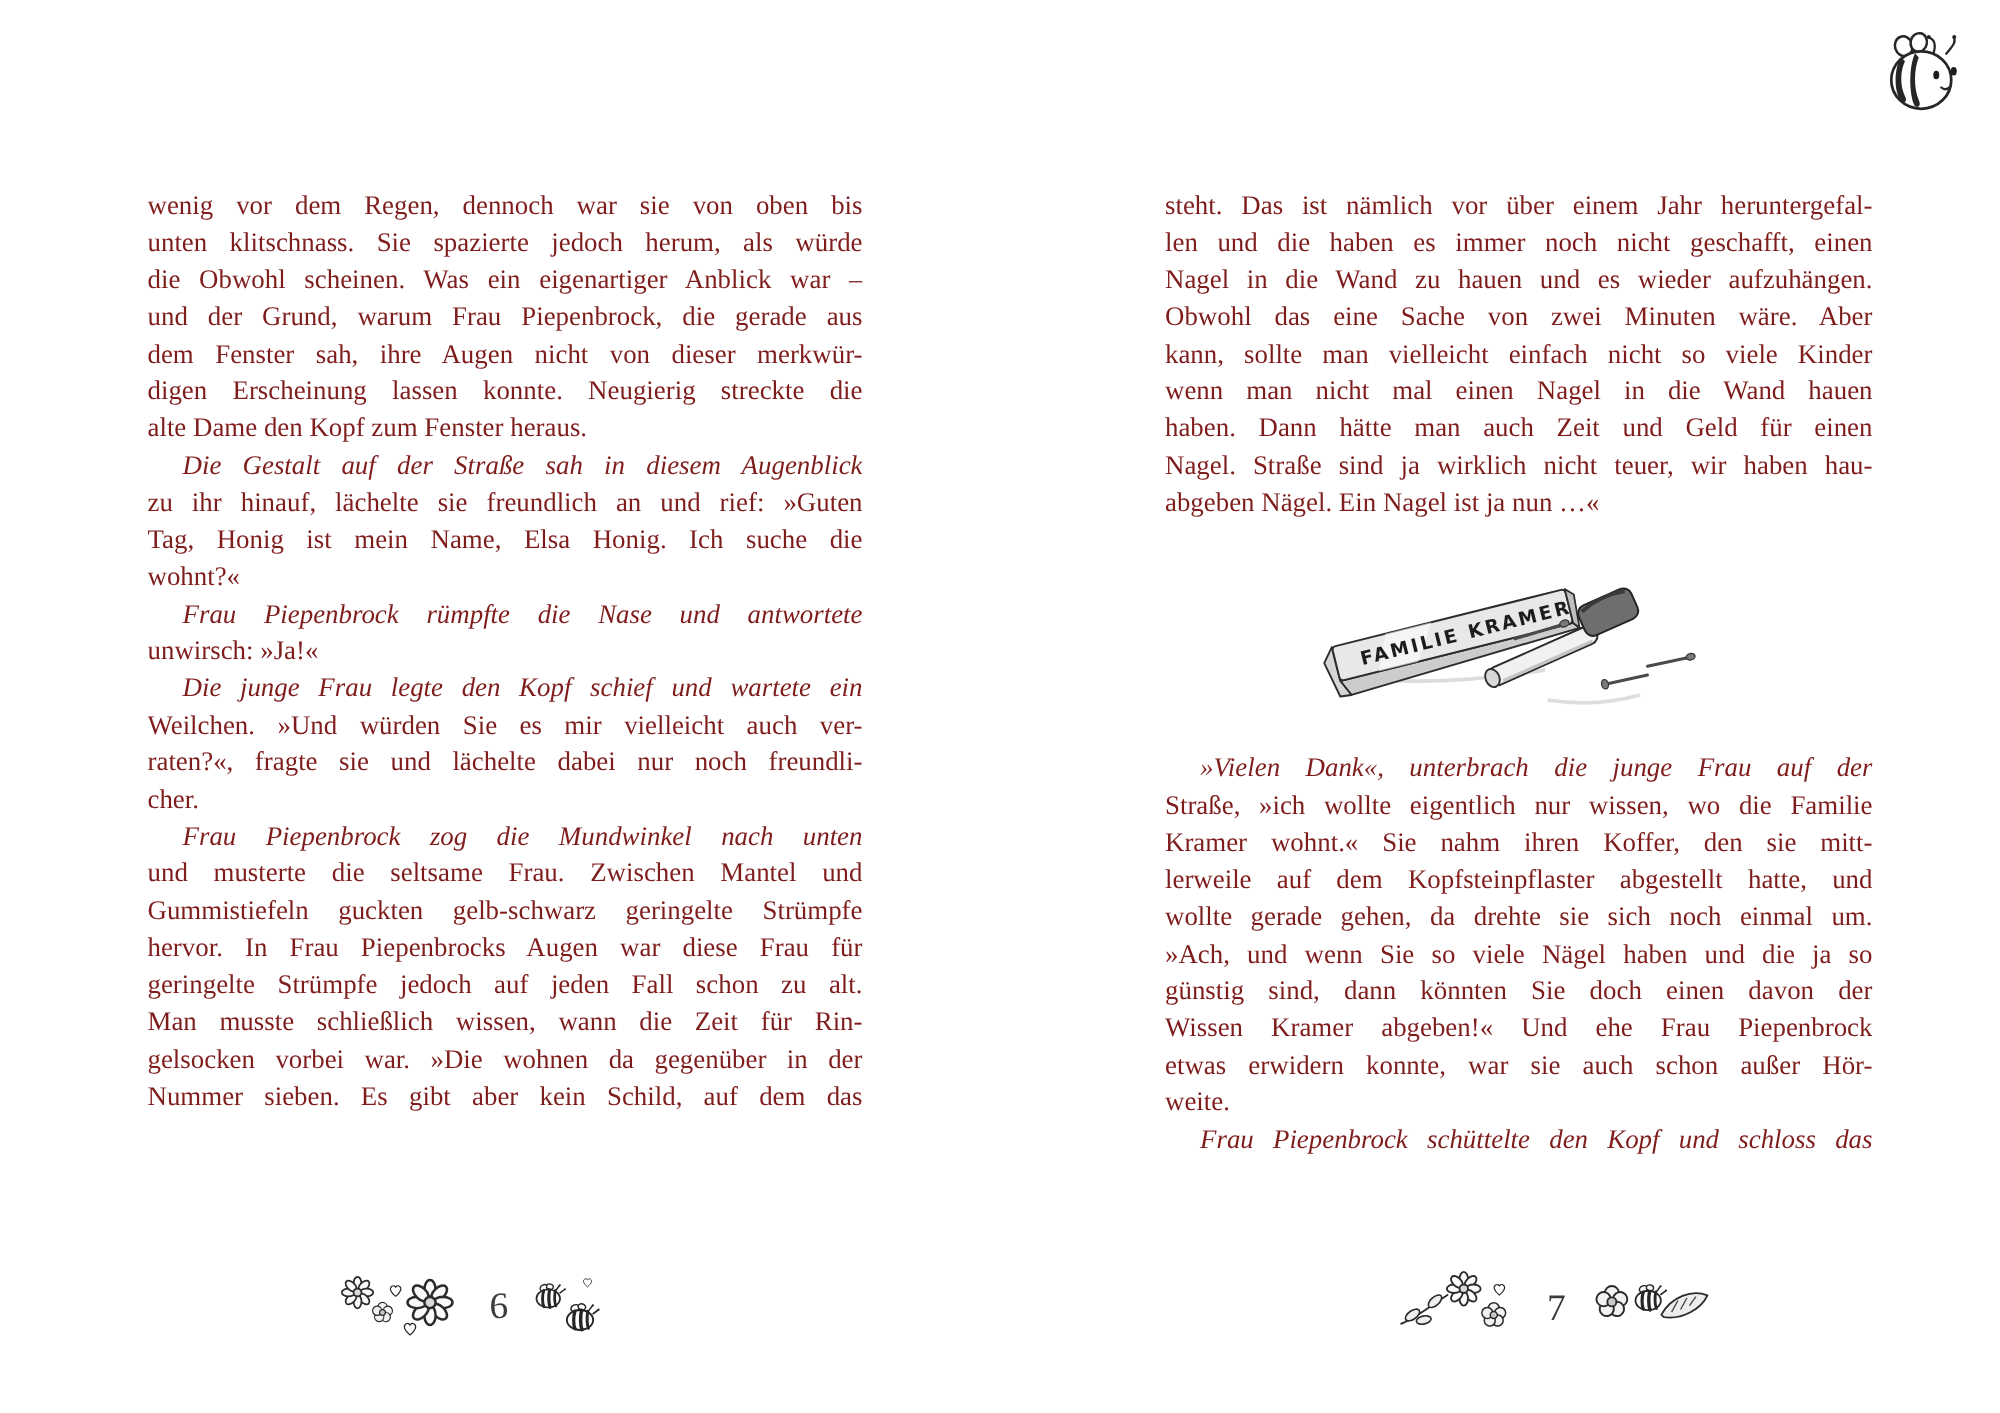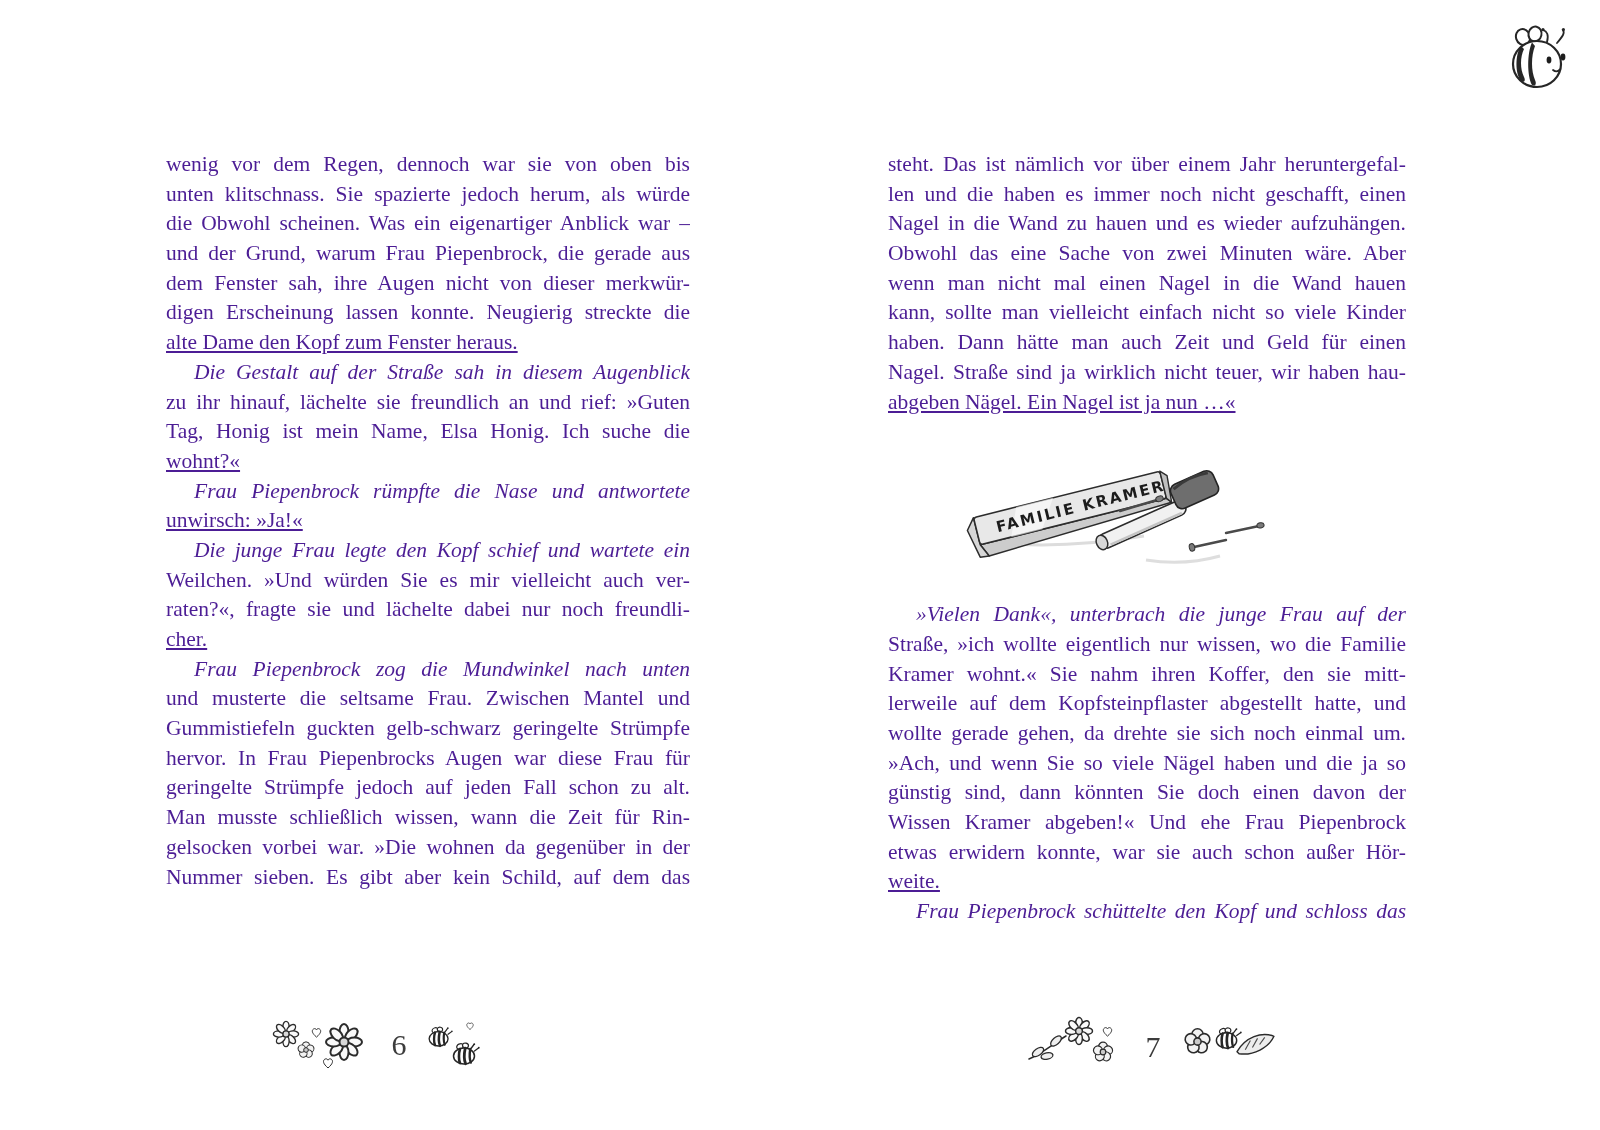--- a/index.html
+++ b/index.html
@@ -4,28 +4,28 @@
 <style>
   html,body{margin:0;padding:0;}
   body{
     width:1600px;height:1130px;position:relative;overflow:hidden;
     background:#ffffff;color:#333333;
     font-family:"Liberation Serif", serif;
     -webkit-font-smoothing:antialiased;
   }
   .page{position:absolute;top:150px;height:940px;}
   .page.left{left:118px;width:572px;}
-  .page.right{left:840px;width:566px;}
+  .page.right{left:932px;width:566px;}
   .page-text{position:relative;}
   .line{
     font-size:21.5px;line-height:29.7px;height:29.7px;
     text-align:justify;text-align-last:justify;
-    color:#4c1d95;overflow:hidden;margin-left:48px;
+    color:#7f1d1d;overflow:hidden;
   }
-  .line.last{text-align-last:left;text-decoration:underline;}
+  .line.last{text-align-last:left;}
   .line.indent{text-indent:28px;font-style:italic;}
   .pagenum{
     position:absolute;font-size:30px;color:#3c3c3c;
     width:30px;text-align:center;
   }
   .pagenum.n6{left:266px;top:878px;}
   .pagenum.n7{left:298px;top:880px;}
   .doodle{position:absolute;overflow:visible;}
   .illustration{position:absolute;left:120px;top:298px;width:308px;height:128px;overflow:visible;}
   .corner-bee{position:absolute;left:1497px;top:26px;width:80px;height:66px;overflow:visible;}
@@ -151,22 +151,22 @@
         <use href="#sym-bee"></use>
       </svg>
     </div>
 
   <div class="page right">
     <div class="page-text">
         <div class="line">steht. Das ist nämlich vor über einem Jahr heruntergefal-</div>
         <div class="line">len und die haben es immer noch nicht geschafft, einen</div>
         <div class="line">Nagel in die Wand zu hauen und es wieder aufzuhängen.</div>
         <div class="line">Obwohl das eine Sache von zwei Minuten wäre. Aber</div>
+        <div class="line">kann, sollte man vielleicht einfach nicht so viele Kinder</div>
         <div class="line">wenn man nicht mal einen Nagel in die Wand hauen</div>
-        <div class="line">kann, sollte man vielleicht einfach nicht so viele Kinder</div>
         <div class="line">haben. Dann hätte man auch Zeit und Geld für einen</div>
         <div class="line">Nagel. Straße sind ja wirklich nicht teuer, wir haben hau-</div>
         <div class="line last">abgeben Nägel. Ein Nagel ist ja nun …«</div>
         <div style="height: 183px;"></div>
         <div class="line indent">»Vielen Dank«, unterbrach die junge Frau auf der</div>
         <div class="line">Straße, »ich wollte eigentlich nur wissen, wo die Familie</div>
         <div class="line">Kramer wohnt.« Sie nahm ihren Koffer, den sie mitt-</div>
         <div class="line">lerweile auf dem Kopfsteinpflaster abgestellt hatte, und</div>
         <div class="line">wollte gerade gehen, da drehte sie sich noch einmal um.</div>
         <div class="line">»Ach, und wenn Sie so viele Nägel haben und die ja so</div>

